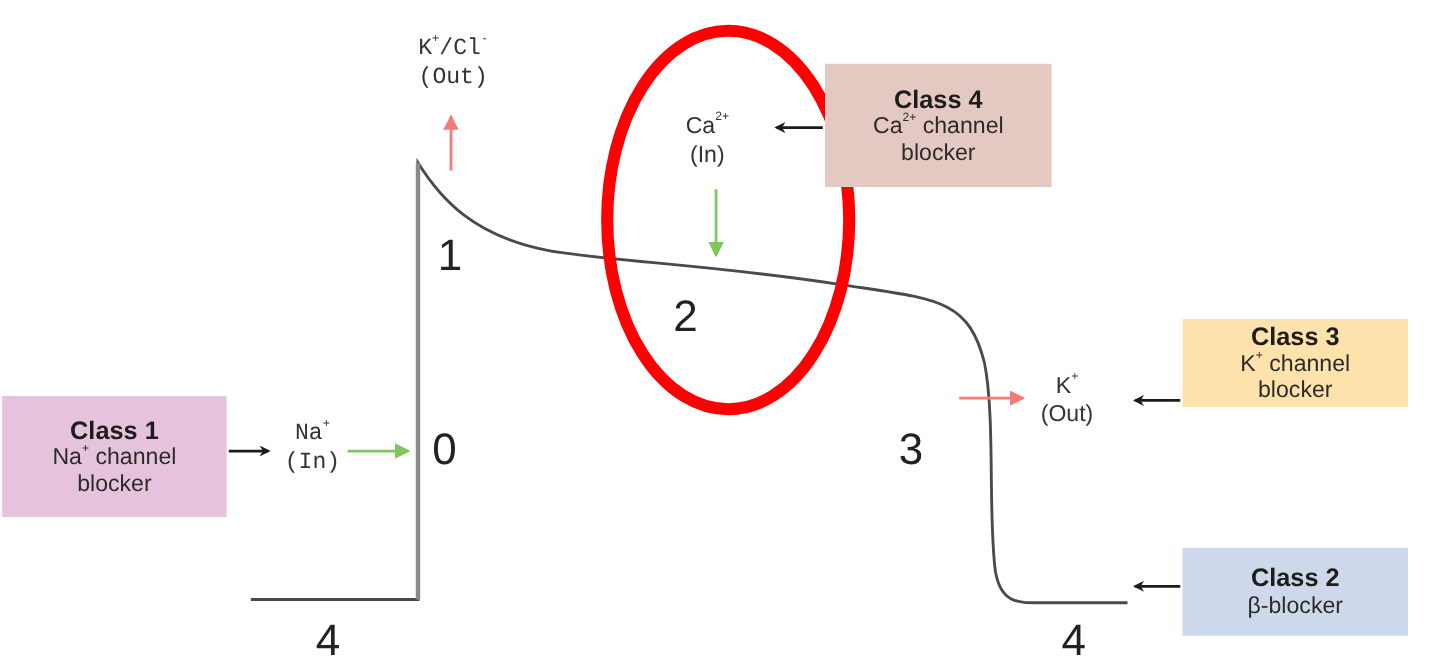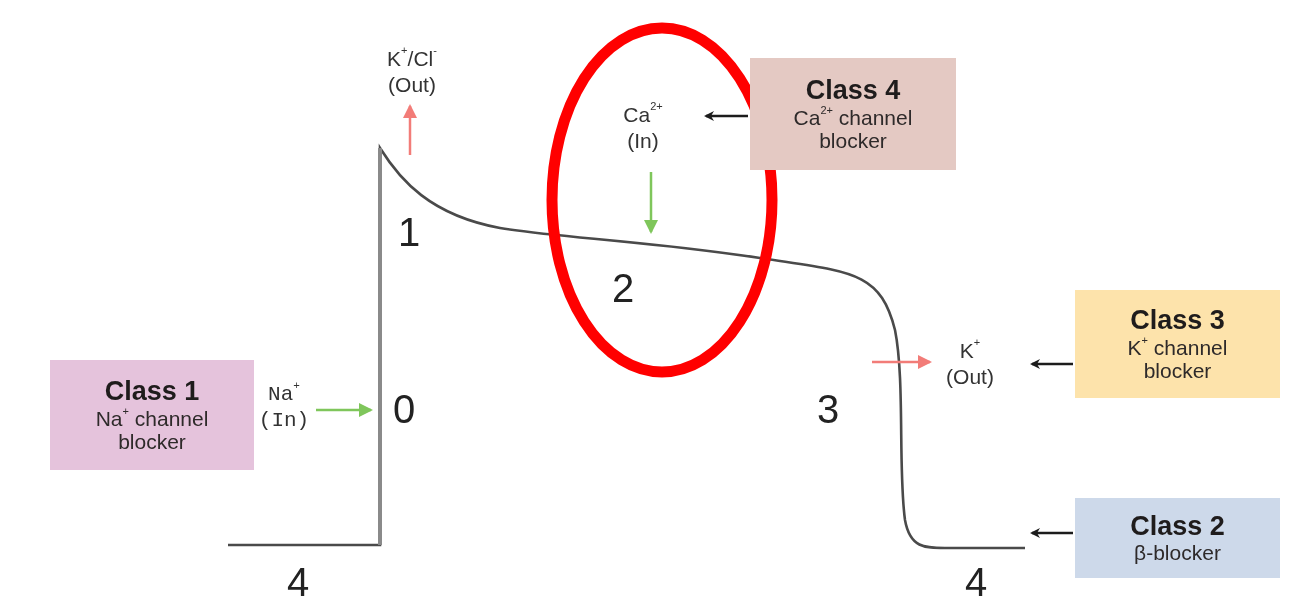--- a/index.html
+++ b/index.html
@@ -2,24 +2,24 @@
 <html><head>
 <meta charset="utf-8">
 <style>
   html, body { margin: 0; padding: 0; background: #ffffff; }
   body { width: 1299px; height: 608px; position: relative; overflow: hidden;
          font-family: "Liberation Sans", "DejaVu Sans", sans-serif; color: #2b2b2b; }
   .stage { position: absolute; left: 0; top: 0; width: 1299px; height: 608px; }
   svg.curve { position: absolute; left: 0; top: 0; }
   .box { position: absolute; text-align: center; display: flex; flex-direction: column;
          justify-content: center; align-items: center; line-height: 1.12; font-size: 21px; color: #2e2a2a; }
-  .box .title { font-weight: bold; font-size: 27px; color: #1f1c1c; }
-  .box1 { left: 2px;  top: 360px; width: 204px; height: 110px; background: #e5c3dc; margin-left: 48px; }
+  .box .title { font-weight: bold; font-size: 23px; color: #1f1c1c; }
+  .box1 { left: 2px;  top: 360px; width: 204px; height: 110px; background: #e5c3dc; }
   .box4 { left: 750px; top: 58px; width: 206px; height: 112px; background: #e4c9c3; }
-  .box3 { left: 1075px; top: 290px; width: 205px; height: 108px; background: #fde3ab; }
+  .box3 { left: 1075px; top: 290px; width: 205px; height: 80px; background: #fde3ab; }
   .box2 { left: 1075px; top: 498px; width: 205px; height: 80px; background: #cdd9ea; }
   .ion { position: absolute; text-align: center; font-size: 21px; line-height: 1.25; color: #333; }
   .phase { position: absolute; font-size: 40px; color: #222; line-height: 1; }
   sup { font-size: 11px; vertical-align: top; position: relative; top: -2px; }
 </style>
 </head>
 <body>
 
 <div class="stage">
 
@@ -62,21 +62,21 @@
     <ellipse cx="662" cy="200" rx="110" ry="172" fill="none" stroke="#ff0000" stroke-width="11"></ellipse>
   </svg>
 
   <div class="phase" style="left:393px; top:389px;">0</div>
   <div class="phase" style="left:398px; top:212px;">1</div>
   <div class="phase" style="left:612px; top:268px;">2</div>
   <div class="phase" style="left:817px; top:389px;">3</div>
   <div class="phase" style="left:287px; top:562px;">4</div>
   <div class="phase" style="left:965px; top:562px;">4</div>
 
-  <div class="ion" style="left:362px; top:46px; width:100px;">
+  <div class="ion" style="left:362px; top:32px; width:100px;font-family:Liberation Mono, monospace;">
     <div><span>K</span><sup>+</sup><span>/Cl</span><sup>-</sup></div>
     <div>(Out)</div>
   </div>
 
   <div class="ion" style="left:600px; top:102px; width:86px;">
     <div><span>Ca</span><sup>2+</sup></div>
     <div>(In)</div>
   </div>
 
   <div class="ion" style="left:254px; top:382px; width:60px;font-family:Liberation Mono, monospace;">

